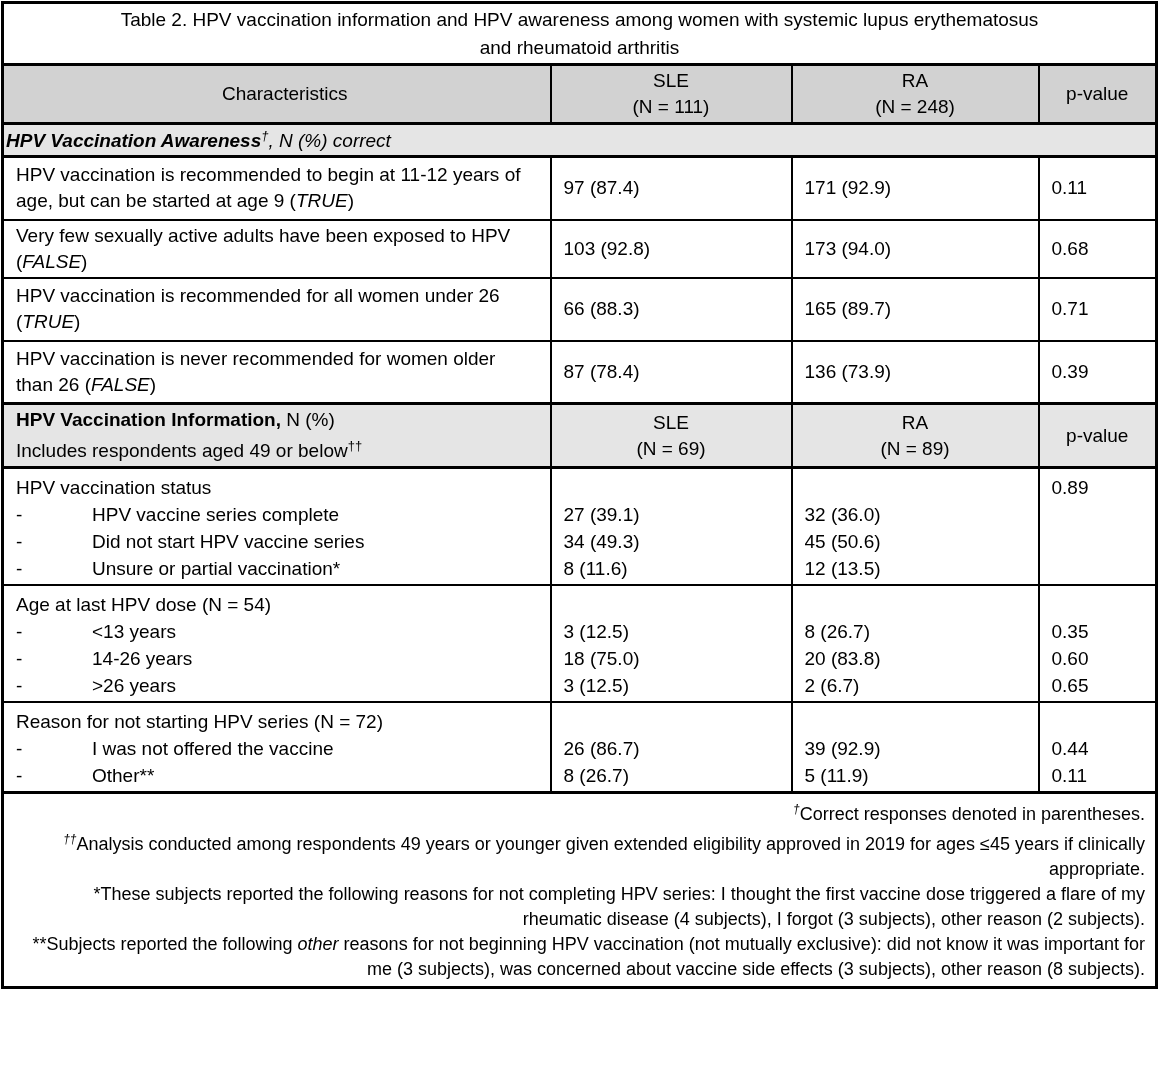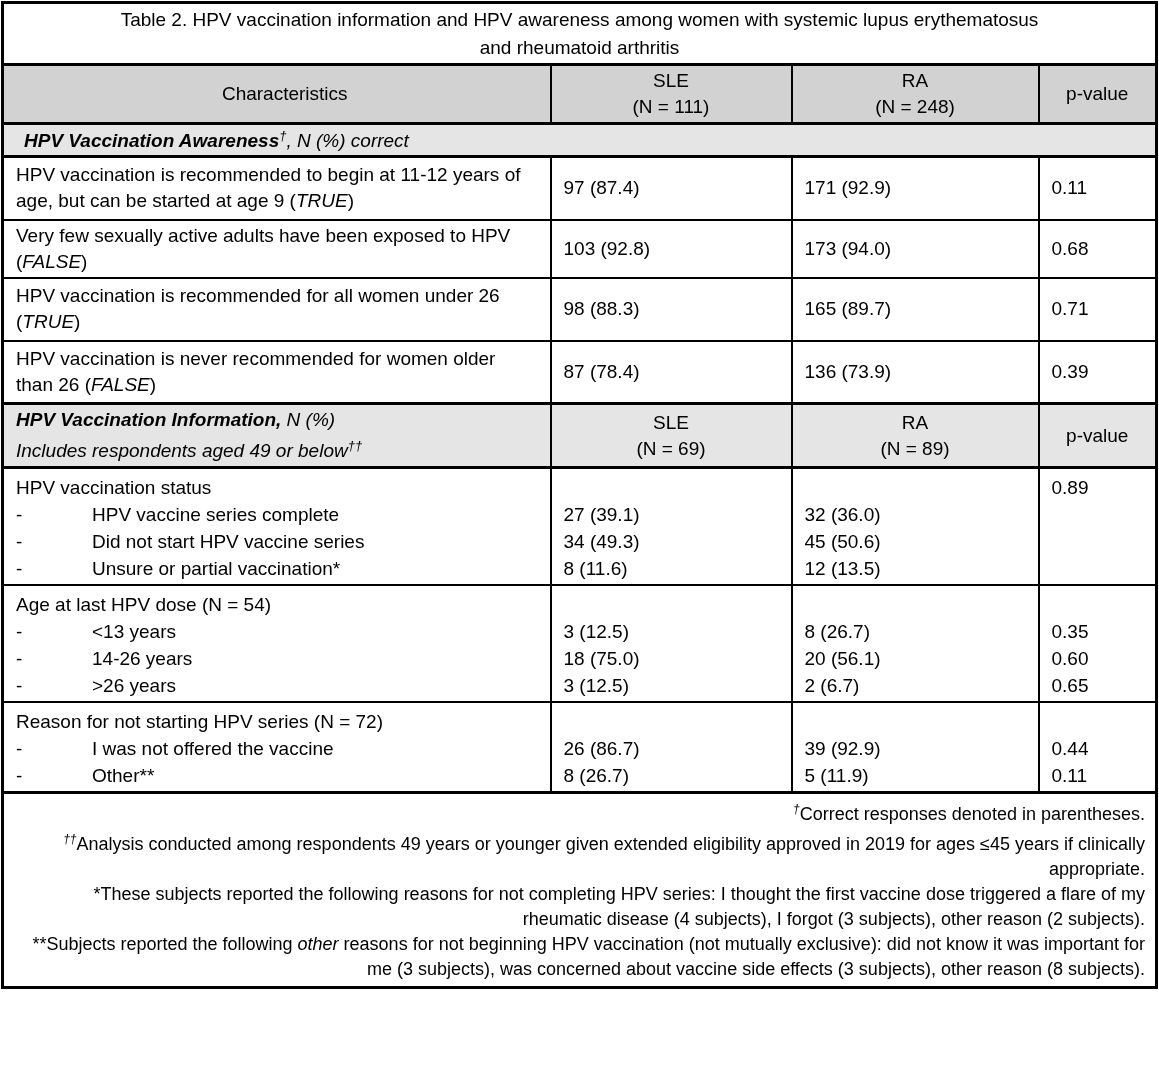--- a/index.html
+++ b/index.html
@@ -31,29 +31,29 @@
   tr.title-row td {
     border-bottom-width: 3px; text-align: center; padding: 0 40px;
     line-height: 28px;
   }
   tr.colhead td {
     background: #d2d2d2; text-align: center; line-height: 26px; padding: 2px 4px;
   }
   tr.colhead td.c-first { text-align: center; padding-left: 20px; }
   tr.band1 td {
     background: #e5e5e5; border-top-width: 3px; border-bottom-width: 3px;
-    font-style: italic; padding: 2px 20px;
+    font-style: italic; padding: 2px 2px;
   }
   tr.band1 .band-bold { font-weight: bold; }
   tr.band1 sup { font-size: 13px; }
   tr.band2 td {
     background: #e5e5e5; border-top-width: 3px; border-bottom-width: 3px;
     text-align: center; line-height: 26px; padding: 2px 4px;
   }
-  tr.band2 td.c-first { text-align: left; font-style: italic; padding: 2px 12px; }
+  tr.band2 td.c-first { text-align: left; padding: 2px 12px; }
   tr.band2 td.c-first .band-bold { font-weight: bold; }
   tr.band2 td.c-first sup { font-size: 13px; }
 
   tr.simple td { line-height: 26px; }
   td.c-label { padding-right: 24px; }
   .em { font-style: italic; }
 
   tr.group td { vertical-align: top; padding-top: 5px; }
   .line { min-height: 27px; line-height: 27px; white-space: nowrap; overflow: hidden; }
   .line.sub { display: flex; }
@@ -110,21 +110,21 @@
     <td>0.11</td>
   </tr>
   <tr class="simple h53r">
     <td class="c-label"><span>Very few sexually active adults have been exposed to HPV (</span><span class="em">FALSE</span><span>)</span></td>
     <td>103 (92.8)</td>
     <td>173 (94.0)</td>
     <td>0.68</td>
   </tr>
   <tr class="simple h63">
     <td class="c-label"><span>HPV vaccination is recommended for all women under 26 (</span><span class="em">TRUE</span><span>)</span></td>
-    <td>98 (88.3)</td>
+    <td>66 (88.3)</td>
     <td>165 (89.7)</td>
     <td>0.71</td>
   </tr>
   <tr class="simple h63">
     <td class="c-label"><span>HPV vaccination is never recommended for women older than 26 (</span><span class="em">FALSE</span><span>)</span></td>
     <td>87 (78.4)</td>
     <td>136 (73.9)</td>
     <td>0.39</td>
   </tr>
 
@@ -198,21 +198,21 @@
     </td>
     <td>
       <div class="line"></div>
       <div class="line">3 (12.5)</div>
       <div class="line">18 (75.0)</div>
       <div class="line">3 (12.5)</div>
     </td>
     <td>
       <div class="line"></div>
       <div class="line">8 (26.7)</div>
-      <div class="line">20 (56.1)</div>
+      <div class="line">20 (83.8)</div>
       <div class="line">2 (6.7)</div>
     </td>
     <td>
       <div class="line"></div>
       <div class="line">0.35</div>
       <div class="line">0.60</div>
       <div class="line">0.65</div>
     </td>
   </tr>
 

